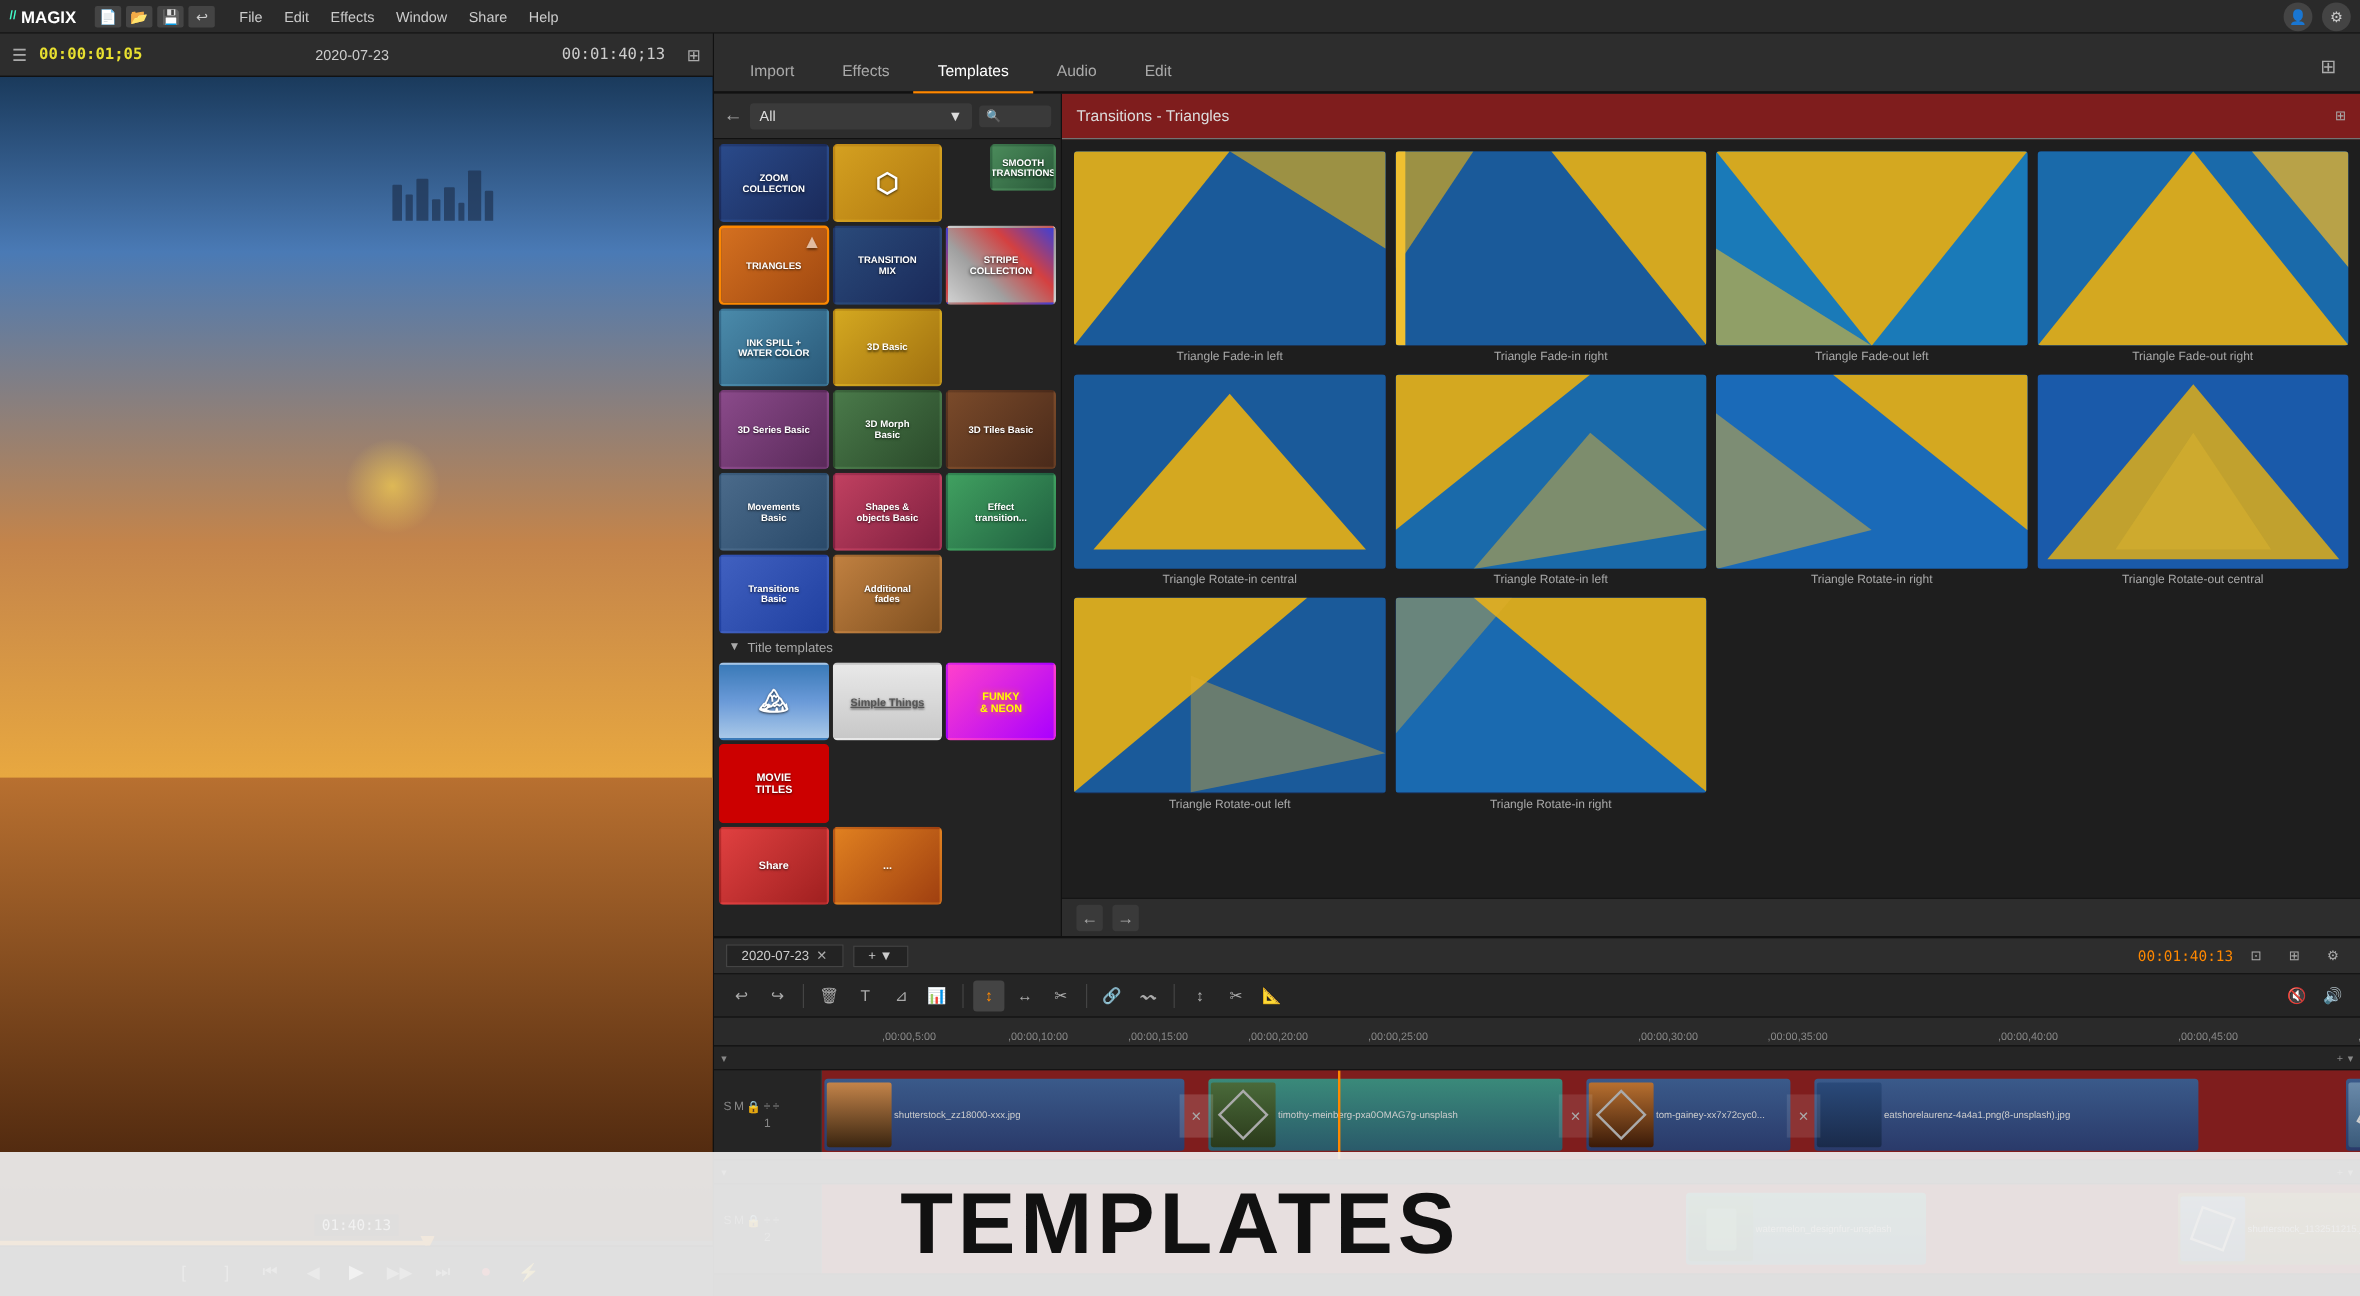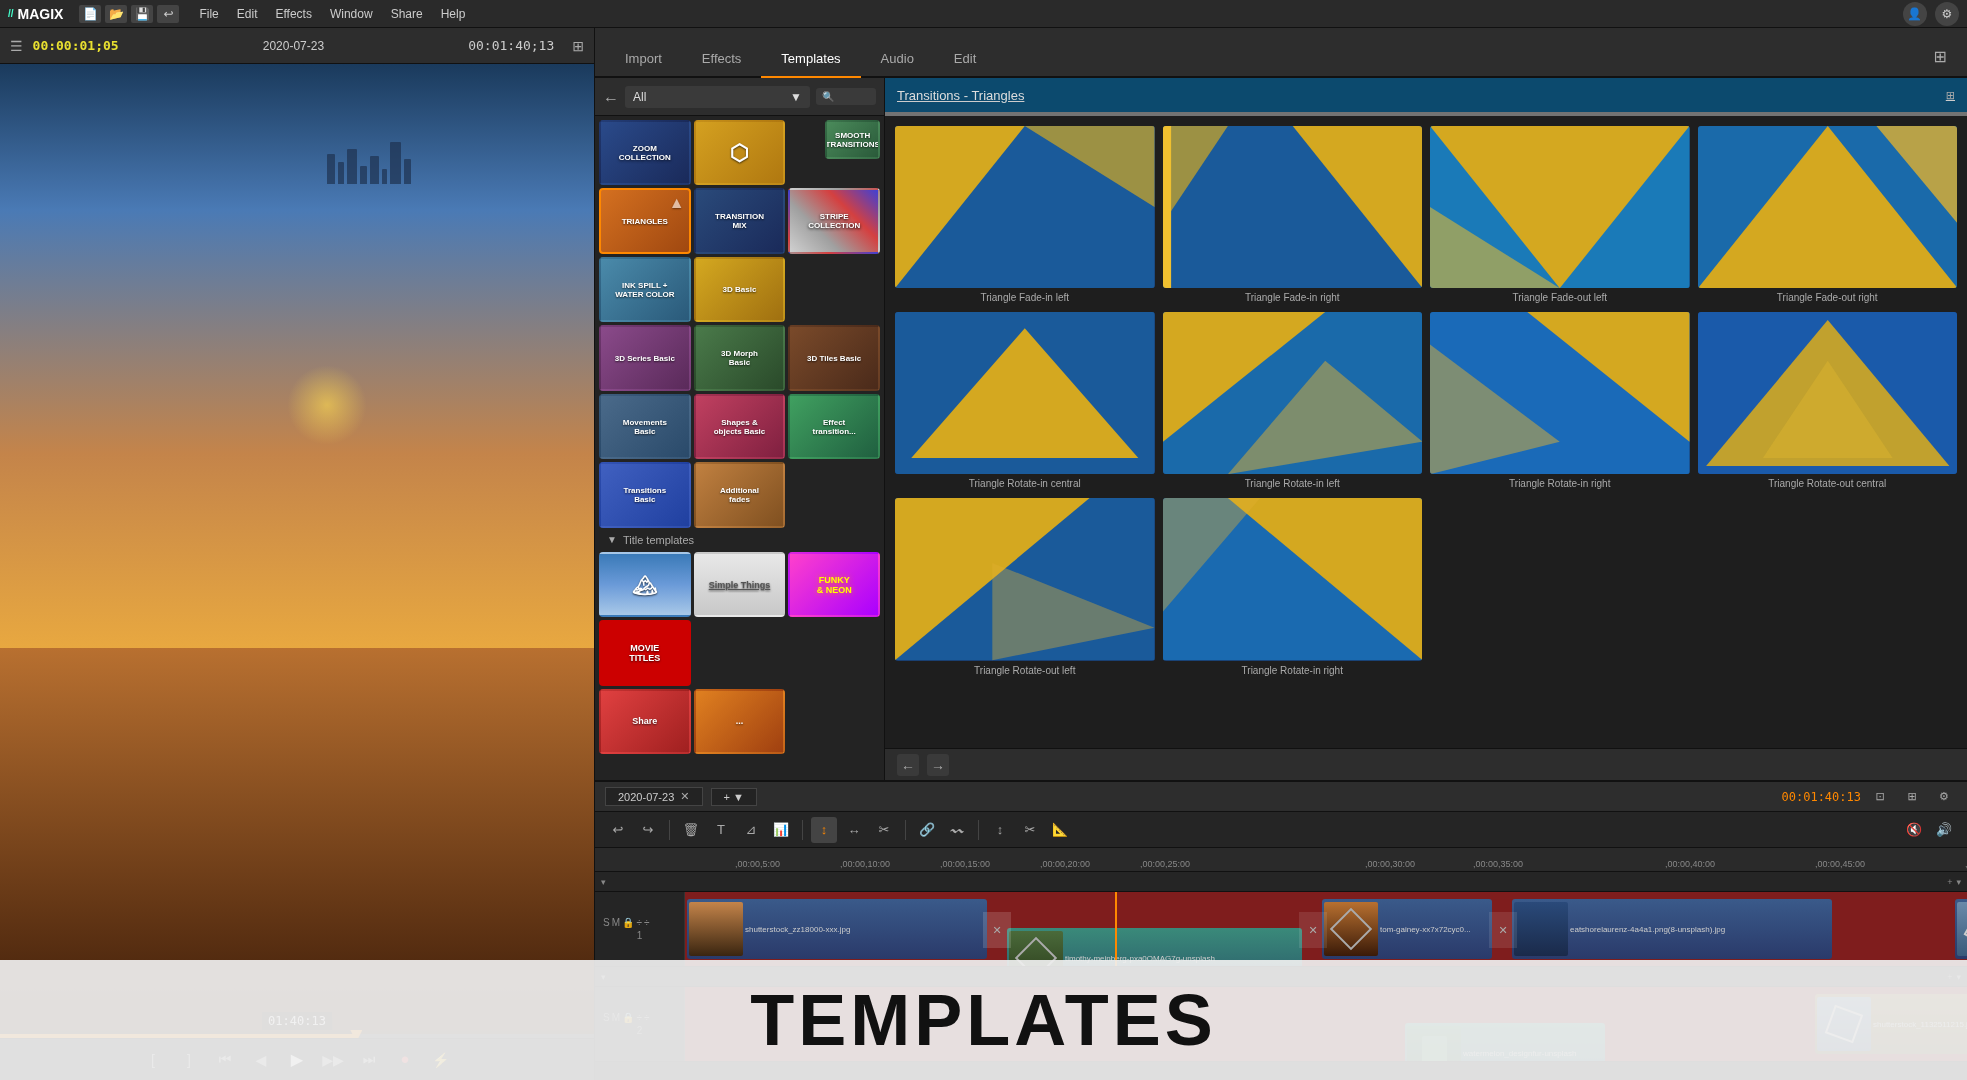--- a/index.html
+++ b/index.html
@@ -84,21 +84,21 @@
     .template-tile.additional { background: linear-gradient(135deg, #c08040, #805020); }
     .section-header { padding: 6px 8px; color: #aaa; font-size: 11px; display: flex; align-items: center; gap: 6px; cursor: pointer; }
     .section-header .arrow { font-size: 10px; }
     .title-mountain { background: linear-gradient(to bottom, #87CEEB, #4a90d9); }
     .title-simple { background: linear-gradient(to bottom, #e8e8e8, #c8c8c8); color: #333; }
     .title-funky { background: linear-gradient(135deg, #ff4088, #aa00ff); }
     .title-movie { background: #c00; color: #fff; font-size: 13px; }
 
     
     #transitions-panel { flex: 1; background: #1e1e1e; display: flex; flex-direction: column; overflow: hidden; }
-    #transitions-header { height: 38px; background: #0c4a6e; display: flex; align-items: center; padding: 0 12px; border-bottom: 4px solid #737373; justify-content: space-between; text-decoration: underline; }
+    #transitions-header { height: 38px; background: #7f1d1d; display: flex; align-items: center; padding: 0 12px; border-bottom: 1px solid #737373; justify-content: space-between; }
     #transitions-header .title { color: #ddd; font-size: 13px; }
     #transitions-header .expand { color: #aaa; cursor: pointer; }
     #transitions-grid { flex: 1; overflow-y: auto; padding: 10px; display: grid; grid-template-columns: repeat(4, 1fr); gap: 8px; align-content: start; }
     #transitions-grid::-webkit-scrollbar { width: 8px; }
     #transitions-grid::-webkit-scrollbar-track { background: #1a1a1a; }
     #transitions-grid::-webkit-scrollbar-thumb { background: #555; }
     .transition-item { display: flex; flex-direction: column; align-items: center; gap: 4px; cursor: pointer; }
     .transition-thumb { width: 100%; aspect-ratio: 1.6; border-radius: 3px; overflow: hidden; position: relative; background: #1a3a6a; }
     .transition-label { font-size: 10px; color: #aaa; text-align: center; line-height: 1.2; }
 
@@ -129,21 +129,21 @@
     .clip-inner { width: 100%; height: 100%; display: flex; align-items: center; padding: 2px; gap: 2px; overflow: hidden; }
     .clip-thumb { width: 54px; min-width: 54px; height: 54px; background: #555; border-radius: 2px; overflow: hidden; flex-shrink: 0; }
     .clip-name { font-size: 8px; color: #ccc; white-space: nowrap; overflow: hidden; text-overflow: ellipsis; }
 
     
     #templates-overlay { position: fixed; bottom: 0; left: 0; right: 0; height: 120px; display: flex; align-items: center; justify-content: center; background: rgba(240,240,240,0.92); z-index: 100; pointer-events: none; }
     #templates-overlay .overlay-text { font-size: 72px; font-weight: 900; color: #111; letter-spacing: 4px; }
 
     
     .clip-blue { background: linear-gradient(to bottom, #3a5a8a, #2a3a6a); }
-    .clip-teal { background: linear-gradient(to bottom, #3a8a7a, #2a5a6a); margin-top: 29px; }
+    .clip-teal { background: linear-gradient(to bottom, #3a8a7a, #2a5a6a); }
     .clip-amber { background: linear-gradient(to bottom, #8a6a2a, #5a4a1a); }
 
     
     #template-grid::-webkit-scrollbar { width: 6px; }
 
     
     .trans-svg { width: 100%; height: 100%; }
   </style>
 </head>
 <body>

